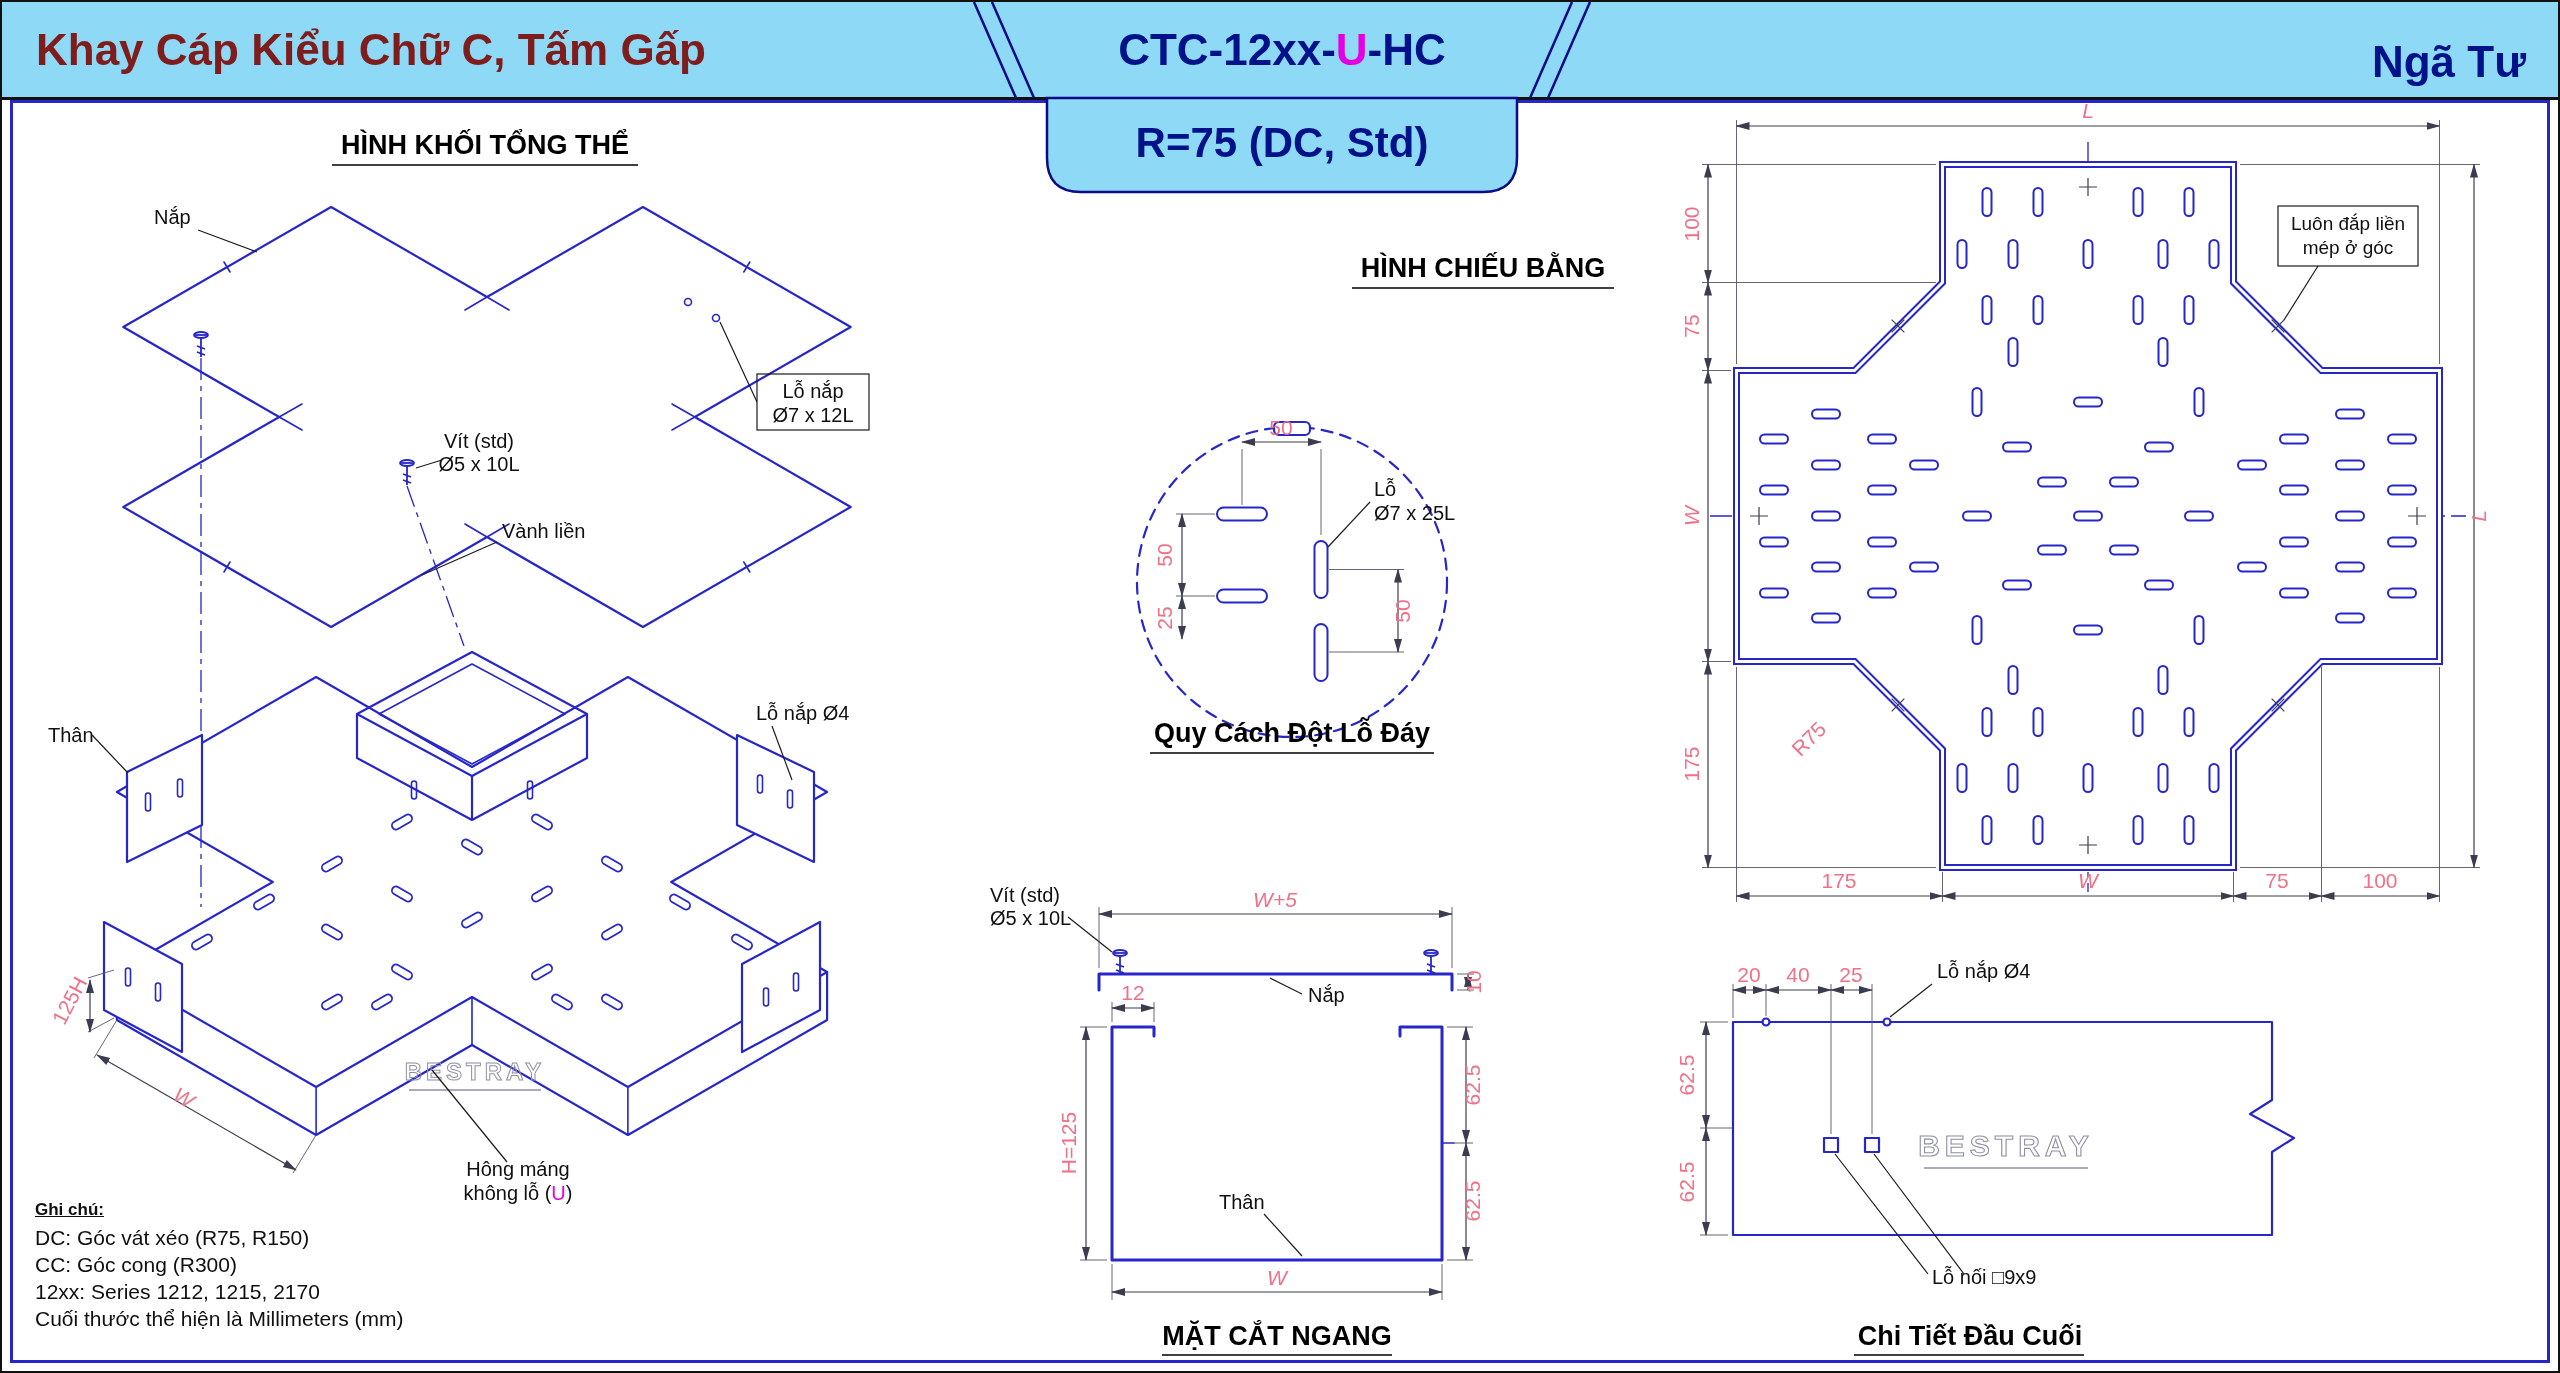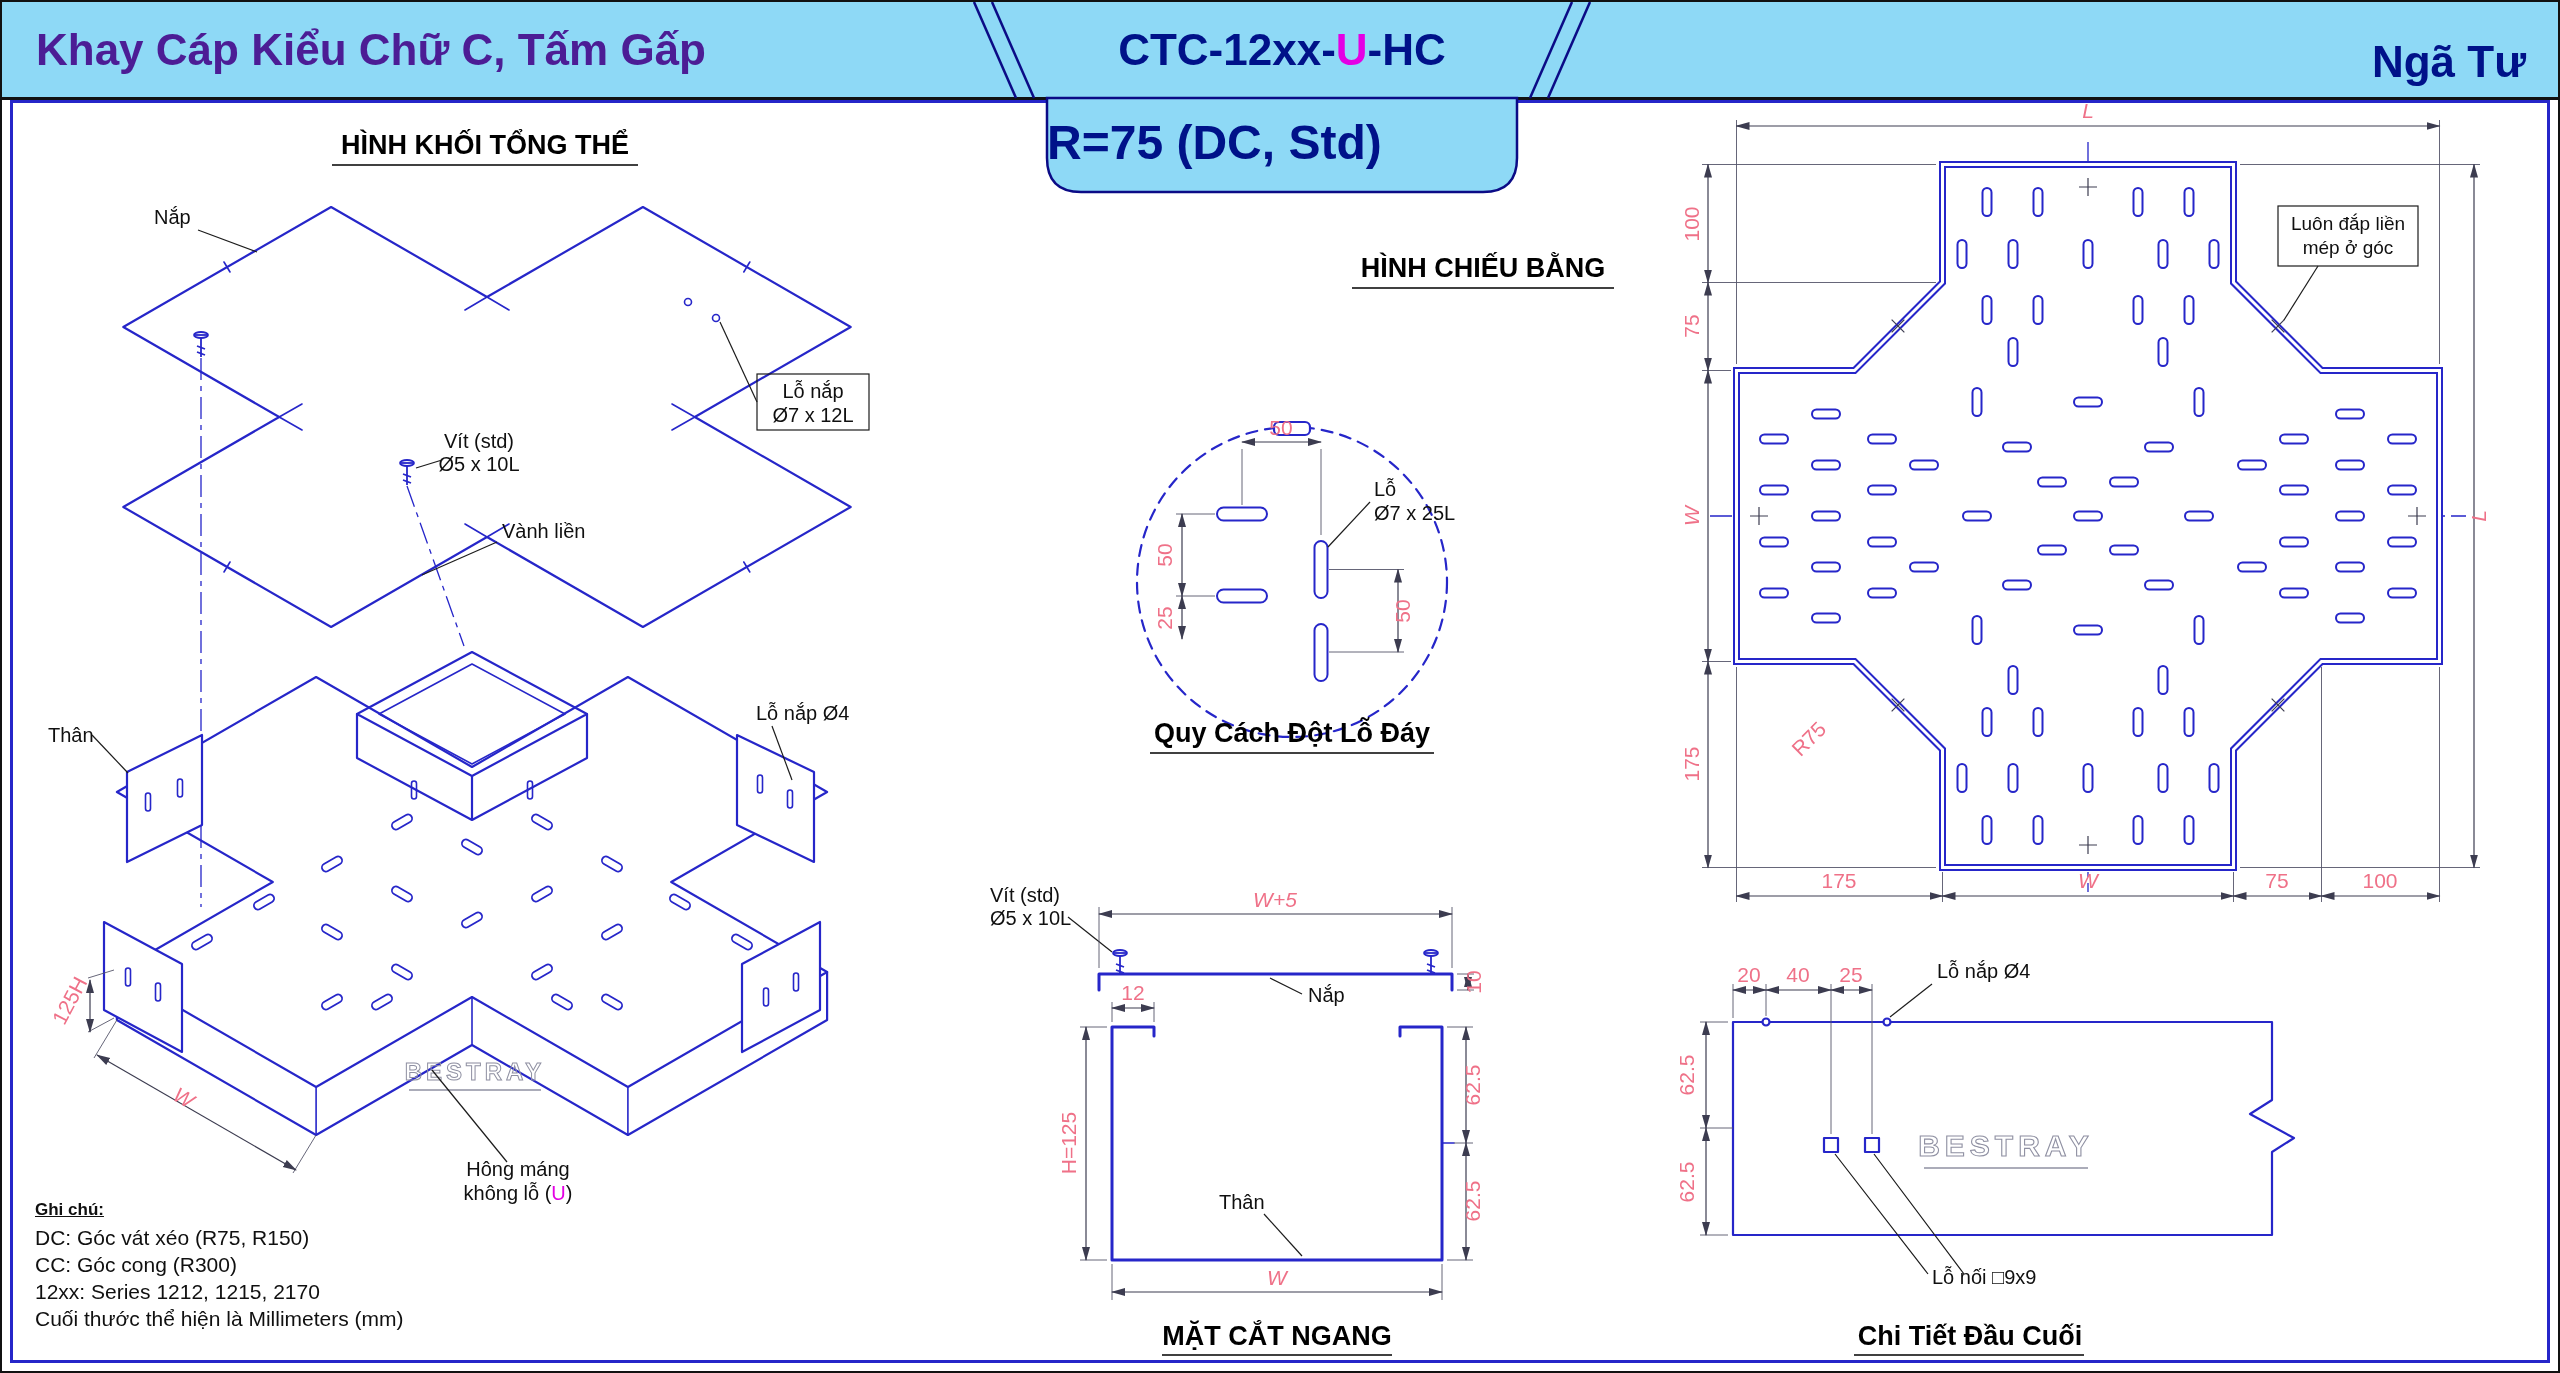--- a/index.html
+++ b/index.html
@@ -1,26 +1,26 @@
 <!DOCTYPE html>
 <html><head>
 <meta charset="utf-8">
 <style>
   html,body{margin:0;padding:0;background:#e8e8e8;}
   .page{position:relative;width:2560px;height:1373px;background:#fff;border:2px solid #111;box-sizing:border-box;overflow:hidden;
         font-family:"Liberation Sans",sans-serif;}
   
   .topbar{position:absolute;left:0;top:0;width:2560px;height:98px;background:#8ed9f6;border-bottom:3px solid #111;box-sizing:border-box;z-index:3;}
-  .topbar-left{position:absolute;left:34px;top:0;height:95px;line-height:95px;font-size:44px;font-weight:700;color:#4c1d95;}
+  .topbar-left{position:absolute;left:34px;top:0;height:95px;line-height:95px;font-size:44px;font-weight:700;color:#7f1d1d;}
   .topbar-right{position:absolute;right:36px;top:12px;height:95px;line-height:95px;font-size:44px;font-weight:700;color:#001289;}
   .badge{position:absolute;left:950px;top:0;width:660px;height:196px;z-index:4;}
   .badge svg{position:absolute;left:0;top:0;}
   .badge-row1{position:absolute;left:60px;right:60px;top:0;height:95px;line-height:95px;text-align:center;font-size:44px;font-weight:700;color:#001289;}
   .badge-row1 .badge-u{color:#e400e4;}
-  .badge-row2{position:absolute;left:95px;width:470px;top:100px;height:86px;line-height:82px;font-size:48px;font-weight:700;color:#001289;}
+  .badge-row2{position:absolute;left:95px;width:470px;top:100px;height:86px;line-height:82px;text-align:center;font-size:42px;font-weight:700;color:#001289;}
   
   .frame{position:absolute;left:8px;top:98px;right:8px;bottom:8px;border:3px solid #2626c9;box-sizing:border-box;background:#fff;z-index:1;}
   svg.sheet{position:absolute;left:0;top:0;z-index:2;}
   svg.sheet text{font-family:"Liberation Sans",sans-serif;}
   
   .bl{stroke:#2626c9;stroke-width:2.2;fill:none;stroke-linejoin:round;stroke-linecap:round;}
   .bl3{stroke-width:3;}
   .blt{stroke-width:1.6;}
   .blf{stroke:#2626c9;stroke-width:2.2;fill:#fff;stroke-linejoin:round;}
   .dash{stroke-dasharray:11 8;}

